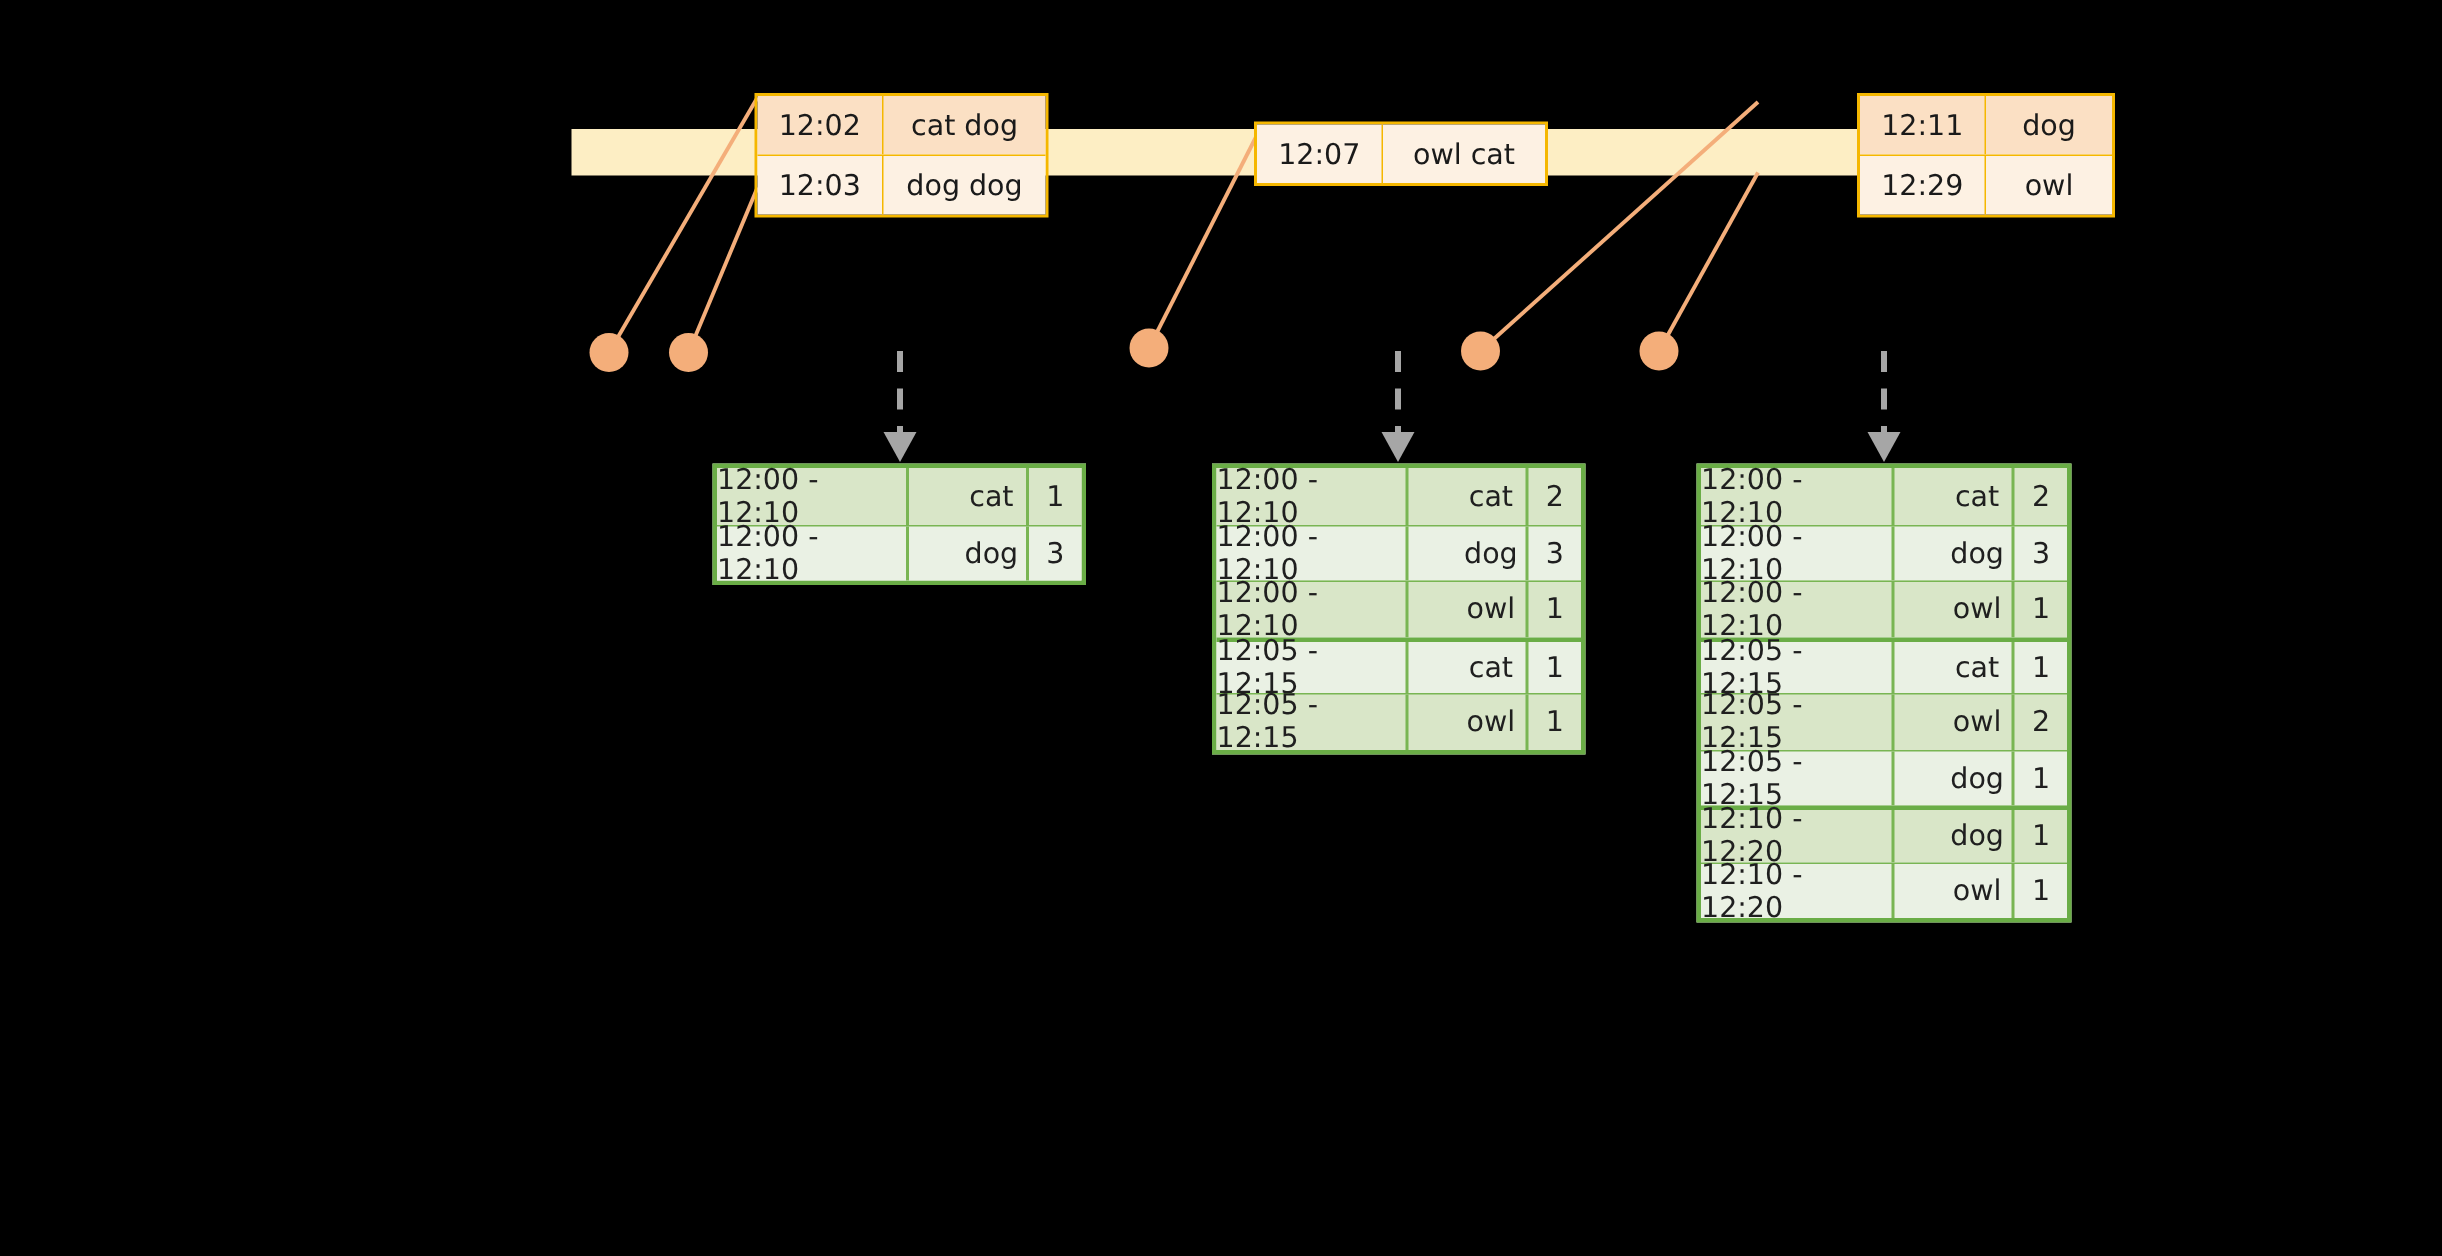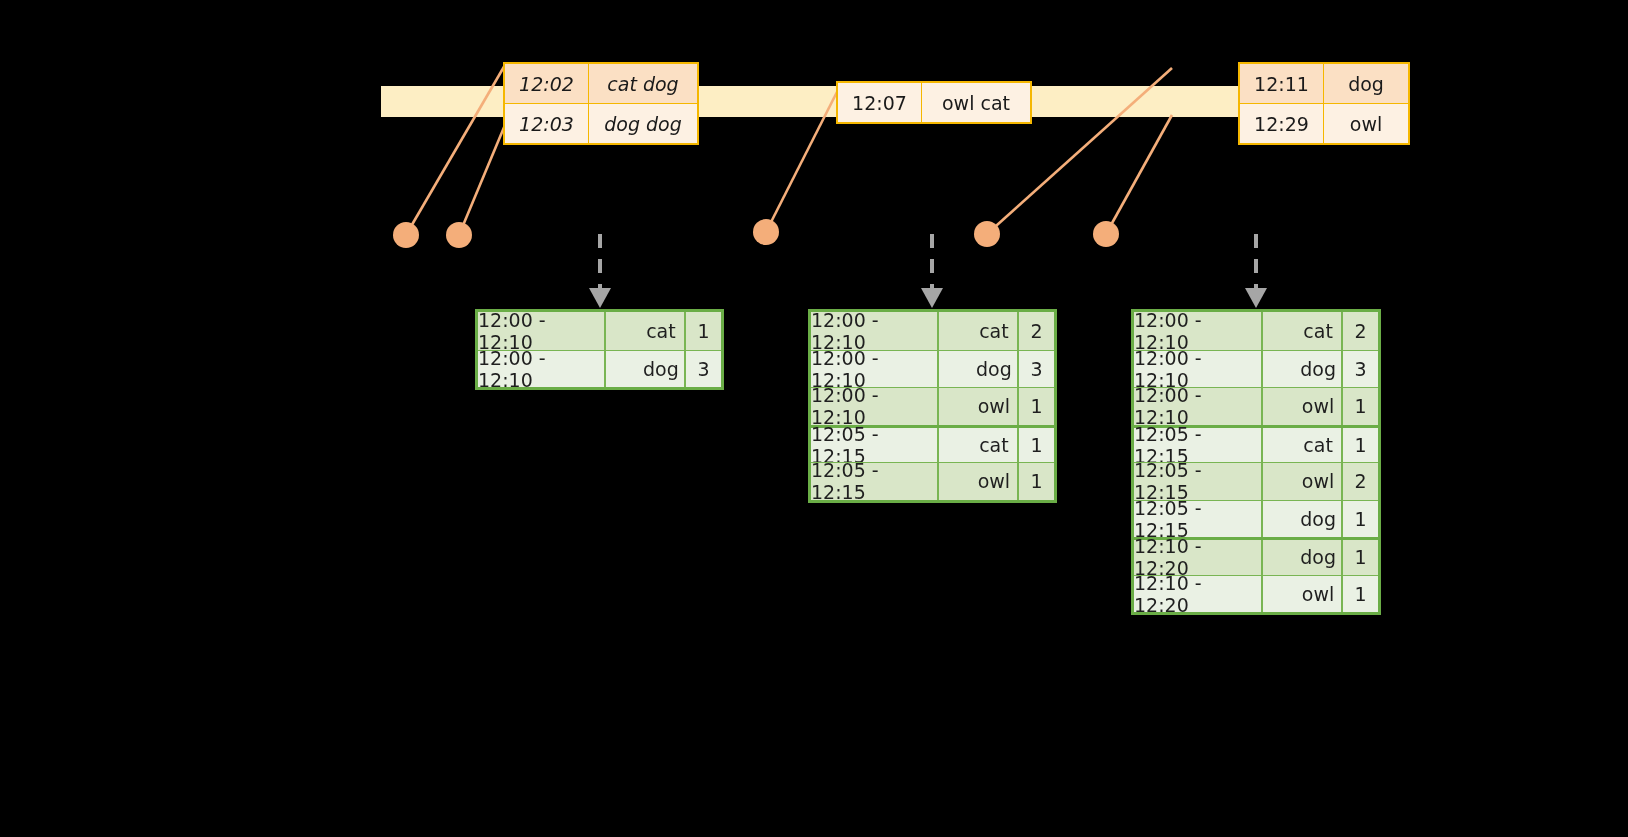--- a/index.html
+++ b/index.html
@@ -161,21 +161,21 @@
         <line x1="932" y1="234" x2="932" y2="288" stroke-dasharray="14 11"></line>
         <polygon points="921,288 943,288 932,308" fill="#a6a6a6" stroke="none"></polygon>
       </g>
       <g>
         <line x1="1256" y1="234" x2="1256" y2="288" stroke-dasharray="14 11"></line>
         <polygon points="1245,288 1267,288 1256,308" fill="#a6a6a6" stroke="none"></polygon>
       </g>
     </g>
   </svg>
 
-  <div class="event-box" style="left:503px; top:62px; width:196px;font-style:italic;">
+  <div class="event-box" style="left:503px; top:62px; width:196px;">
     <div class="event-row shade-a">
       <div class="event-time">12:02</div>
       <div class="event-value">cat dog</div>
     </div>
     <div class="event-row shade-b">
       <div class="event-time">12:03</div>
       <div class="event-value">dog dog</div>
     </div>
   </div>
 

